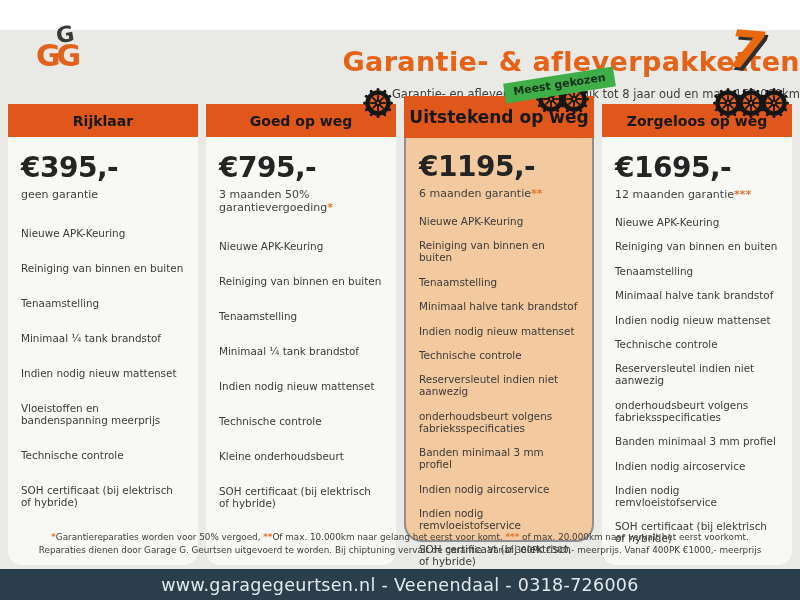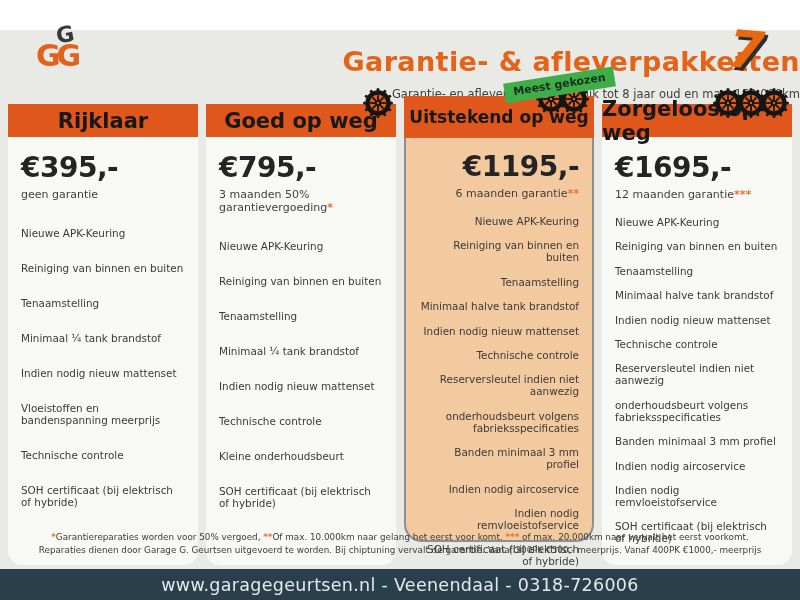--- a/index.html
+++ b/index.html
@@ -39,36 +39,35 @@
   
   .columns {
     display:flex; gap:8px; padding:0 8px;
     align-items:flex-start;
   }
   .col { width:190px; position:relative; flex:0 0 190px; box-sizing:border-box; }
   .col.normal { margin-top:8px; }
   .col-header {
     background:#e0571b; height:33px;
     display:flex; align-items:center; justify-content:center;
-    font-weight:700; font-size:21px; color:#181818;
+    font-weight:700; font-size:14px; color:#181818;
   }
   .featured .col-header { height:42px; font-size:17px; }
   .col-body {
     background:#f8f8f5;
     border-radius:0 0 14px 14px;
     height:428px; box-sizing:border-box;
     padding:14px 13px 14px;
   }
   .featured .col-body {
     background:#f3c99f;
     border:2px solid #8f8f8f; border-top:none;
     border-radius:0 0 18px 18px;
     height:404px;
     padding:12px 13px 12px;
-    text-align:right;
   }
   .price { font-size:28px; font-weight:800; color:#242424; letter-spacing:-.5px; }
   .price-note { margin-top:4px; font-size:11px; color:#3f3f3f; }
   .mark { color:#e0762e; font-weight:700; }
 
   .features.sparse { margin-top:26px; }
   .features.dense  { margin-top:15px; }
   .feature-item { font-size:10.4px; color:#3a3a3a; }
   .features.sparse .feature-item { margin-bottom:23px; }
   .features.dense  .feature-item { margin-bottom:12.4px; }

